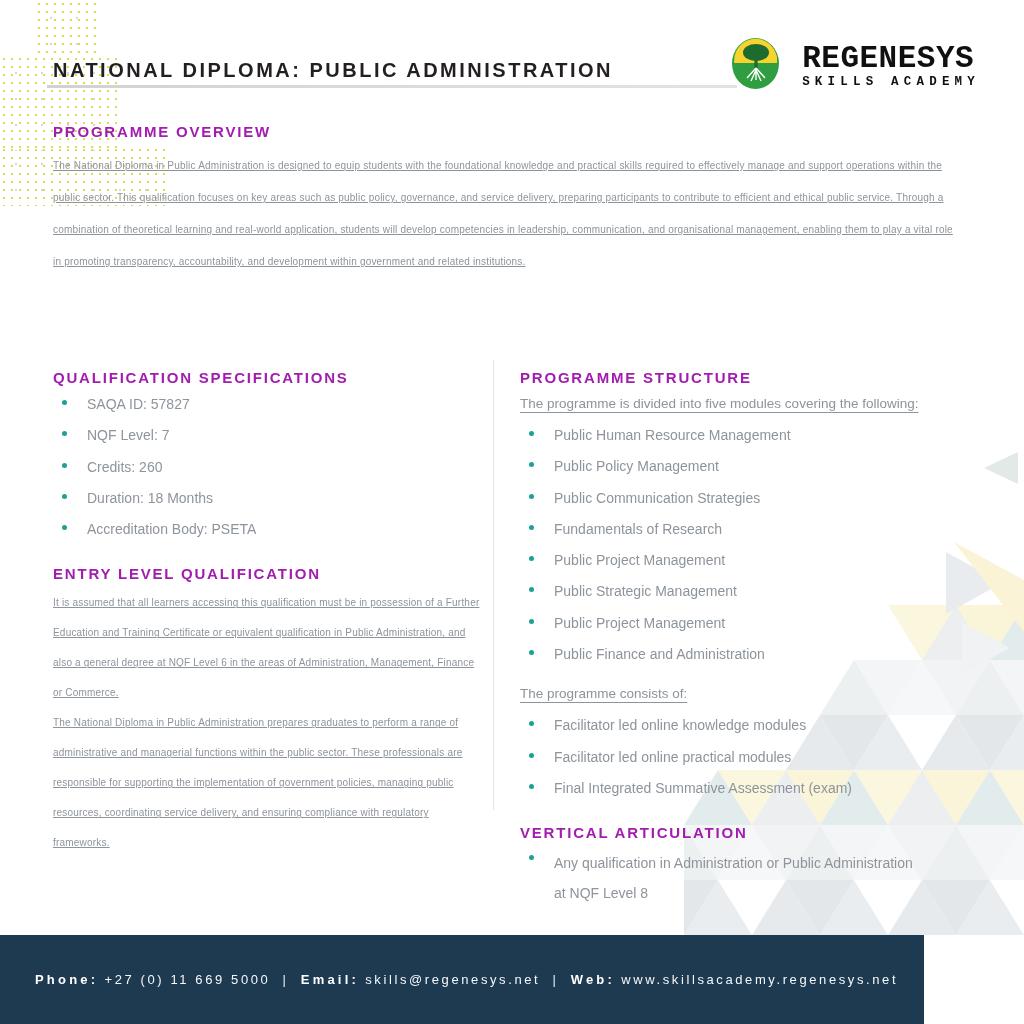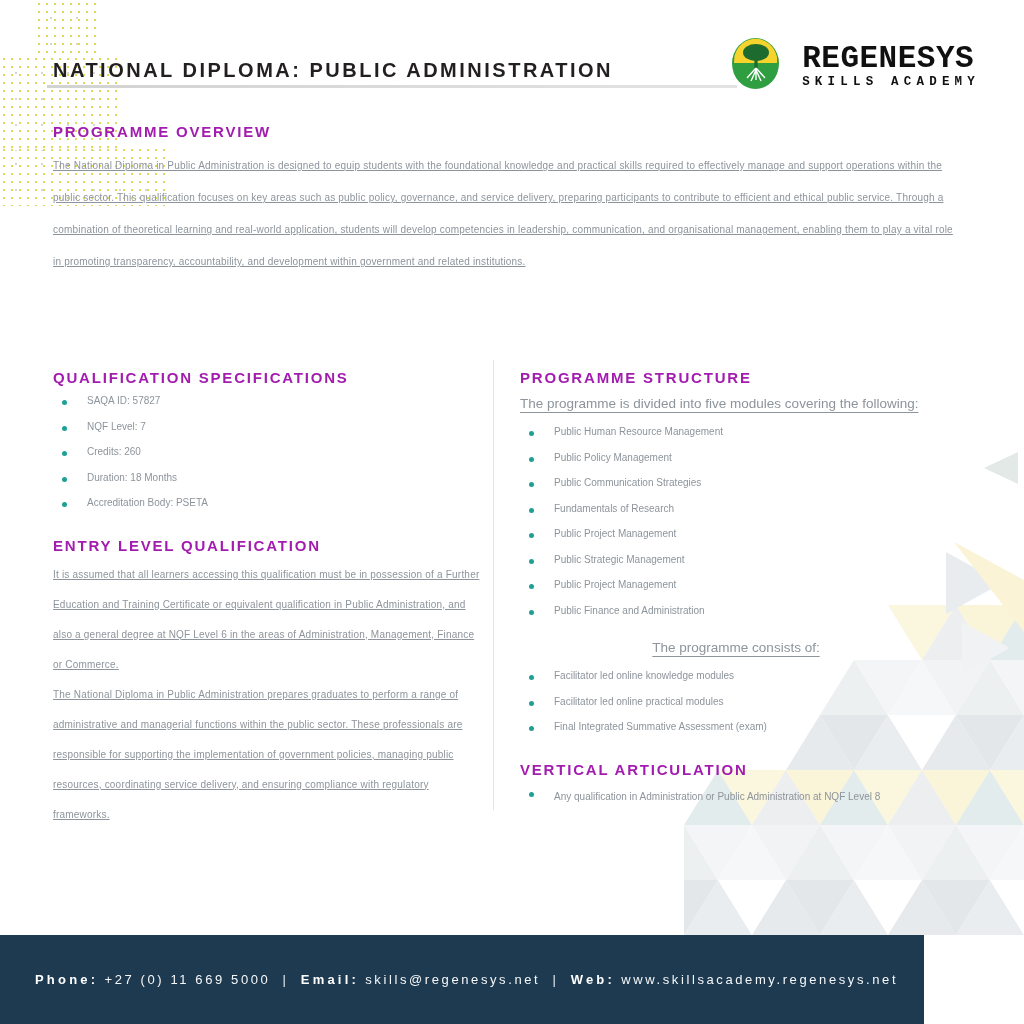--- a/index.html
+++ b/index.html
@@ -55,35 +55,35 @@
   }
   
   .col-left{position:absolute;left:53px;top:356px;width:432px;z-index:1;}
   .col-divider{position:absolute;left:493px;top:360px;width:1px;height:450px;background:#e4e4e4;z-index:1;}
   .col-right{position:absolute;left:520px;top:356px;width:432px;z-index:1;}
   .col p.body-text{line-height:30px;}
   ul.blist{list-style:none;margin:8px 0 0 0;padding:0;}
   ul.blist li{
     display:flex;align-items:flex-start;gap:20px;
     padding-left:9px;margin-bottom:11px;
-    font-size:10px;color:#8d949b;line-height:1.45;
+    font-size:14px;color:#8d949b;line-height:1.45;
   }
   ul.blist .dot{
     flex:0 0 auto;width:5px;height:5px;border-radius:50%;
     background:#1fa095;margin-top:6px;
   }
   .col-left .section-h{margin-bottom:6px;}
   .h-entry{margin-top:26px;}
   .h-occupation{margin-top:22px;}
   .col-left .body-text{line-height:30.5px;margin-top:0;}
   .intro-underline{
     font-size:13.5px;color:#8d949b;margin:2px 0 14px 0;
     text-decoration:underline;text-underline-offset:4px;
   }
-  .intro-2{margin-top:22px;text-align:center;}
+  .intro-2{margin-top:22px;}
   .h-vertical{margin-top:26px;margin-bottom:8px;}
   .mb-wide li{margin-bottom:13px;}
   
   .footer{
     position:absolute;left:0;bottom:0;width:924px;height:89px;
     background:#1d3a51;z-index:3;
     display:flex;align-items:center;
   }
   .footer p{
     margin:0 0 0 35px;color:#ffffff;font-size:13px;

